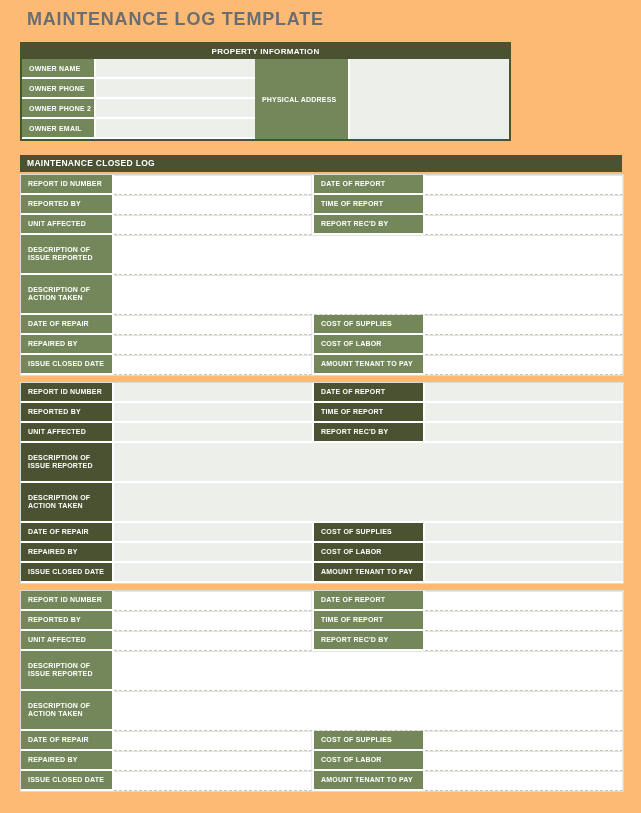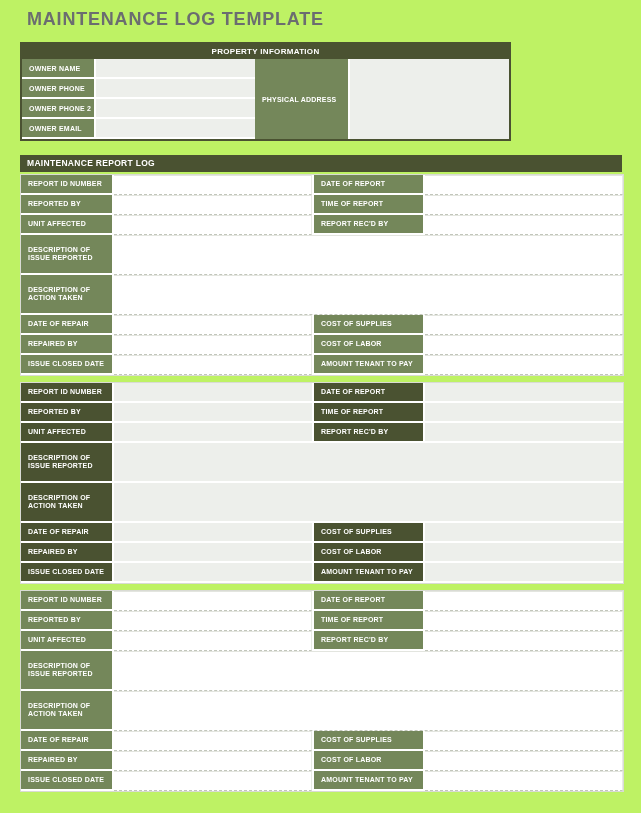--- a/index.html
+++ b/index.html
@@ -1,18 +1,18 @@
 <!DOCTYPE html>
 <html><head>
 <meta charset="utf-8">
 <style>
   html,body { margin:0; padding:0; background:#ffffff; }
   body { width:641px; height:813px; position:relative; font-family:"Liberation Sans", sans-serif; overflow:hidden; }
 
-  .page { position:absolute; inset:0; background:#bef264; }
+  .page { position:absolute; inset:0; background:#fdba74; }
 
   .title {
     position:absolute; left:27px; top:9px; margin:0;
     font-size:18px; font-weight:bold; color:#6b6d70; letter-spacing:0.8px;
   }
 
   
   .prop {
     position:absolute; left:20px; top:42px; width:491px;
     box-sizing:border-box; border:2px solid #4a5231; background:#ffffff;
@@ -103,21 +103,21 @@
         <div class="prow">
           <div class="plabel">OWNER EMAIL</div>
           <div class="pinput"></div>
         </div>
       </div>
       <div class="prop-addr-label">PHYSICAL ADDRESS</div>
       <div class="prop-addr-input"></div>
     </div>
   </section>
 
-  <div class="bar report-bar">MAINTENANCE REPORT LOG</div>
+  <div class="bar report-bar">MAINTENANCE CLOSED LOG</div>
 
   <section class="block b0 light">
   <div class="row">
     <div class="lbl c1">REPORT ID NUMBER</div>
     <div class="inp c2"></div>
     <div class="lbl c3">DATE OF REPORT</div>
     <div class="inp c4"></div>
   </div>
   <div class="row">
     <div class="lbl c1">REPORTED BY</div>

